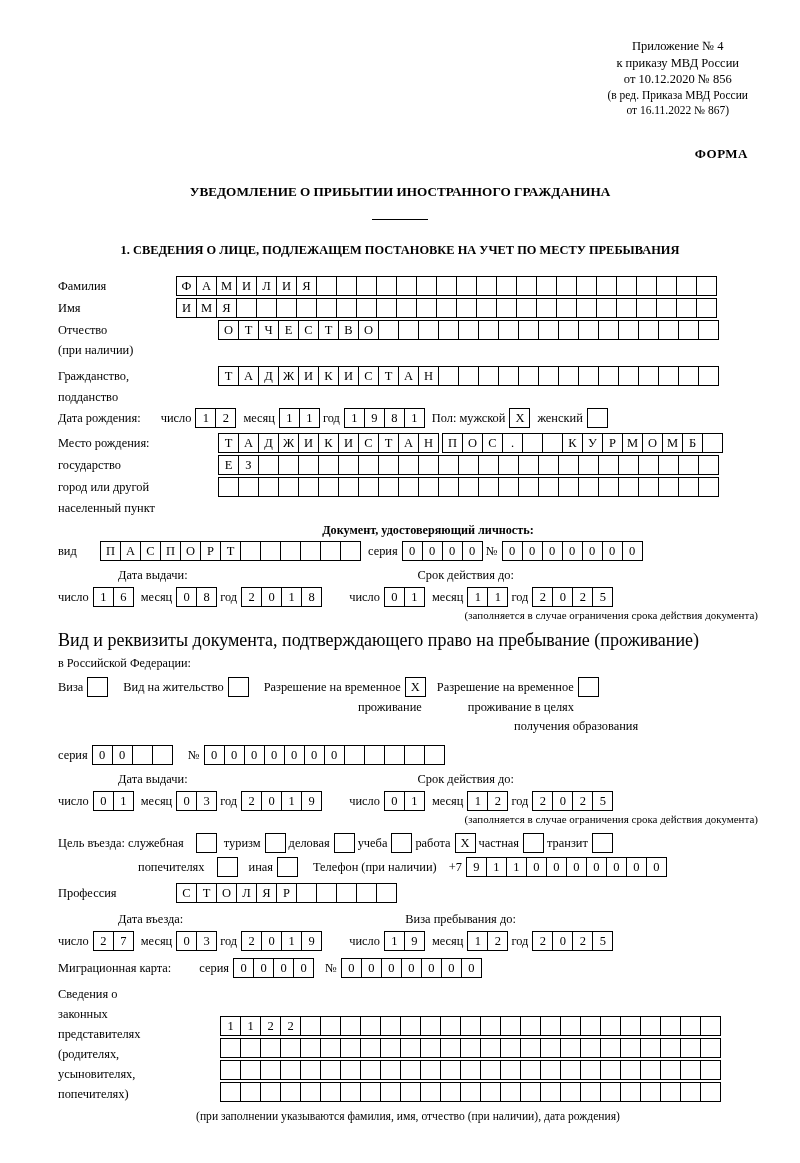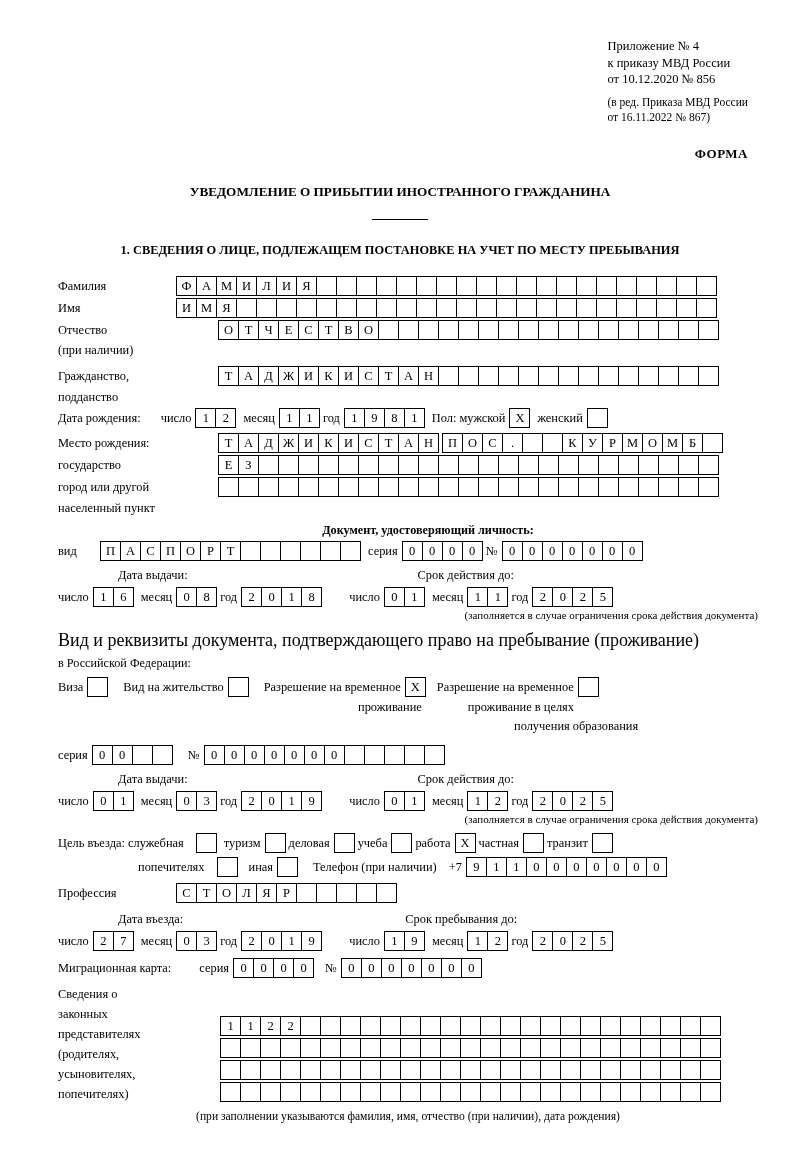--- a/index.html
+++ b/index.html
@@ -5,22 +5,22 @@
   html,body{margin:0;padding:0;background:#ffffff;}
   body{
     width:800px;height:1163px;position:relative;
     font-family:"Liberation Serif", serif;
     color:#000;
     font-size:12.5px;
   }
   .page{position:relative;width:800px;height:1163px;padding:0;box-sizing:border-box;}
 
   
-  .hdr{position:absolute;right:52px;top:38px;text-align:left;font-size:12.5px;line-height:1.33;}
-  .hdr .small{font-size:11.5px;margin-top:7px;line-height:1.3;}
+  .hdr{position:absolute;right:52px;top:38px;text-align:center;font-size:12.5px;line-height:1.33;}
+  .hdr .small{font-size:11.5px;line-height:1.3;}
   .forma{position:absolute;right:52px;top:146px;font-weight:bold;font-size:13px;letter-spacing:.5px;}
 
   .title{position:absolute;left:0;right:0;top:182px;text-align:center;font-weight:bold;font-size:13.2px;line-height:1.45;}
   .title .u{display:inline-block;border-bottom:1px solid #000;width:56px;vertical-align:bottom;height:13px;}
   .section1{position:absolute;left:0;right:0;top:243px;text-align:center;font-weight:bold;font-size:12.4px;}
 
   .form{position:absolute;left:58px;top:276px;width:700px;}
 
   .row{display:flex;align-items:center;margin-bottom:2px;min-height:20px;}
   .lbl{font-size:12.4px;white-space:nowrap;}
@@ -664,21 +664,21 @@
           <div class="c"></div>
           <div class="c"></div>
           <div class="c"></div>
         </div>
     </div>
 
     <div class="row" style="margin-top:6px">
       <div style="width:60px"></div>
       <div class="lbl">Дата въезда:</div>
       <div style="width:222px"></div>
-      <div class="lbl">Срок пребывания до:</div>
+      <div class="lbl">Виза пребывания до:</div>
     </div>
 
     <div class="row">
       <div class="lbl">число</div>
       <div class="gap4"></div>
       <div class="cells">
           <div class="c">2</div>
           <div class="c">7</div>
         </div>
       <div class="gap"></div>

